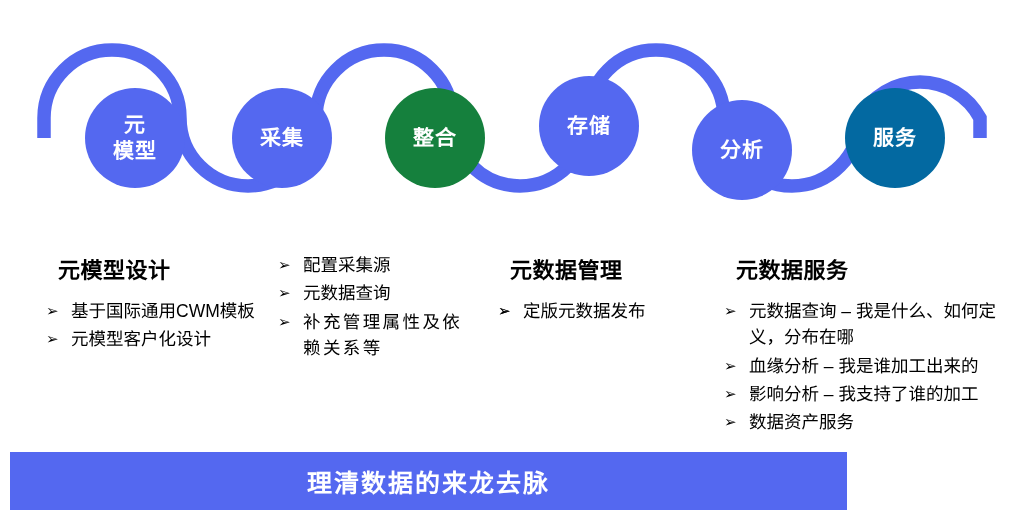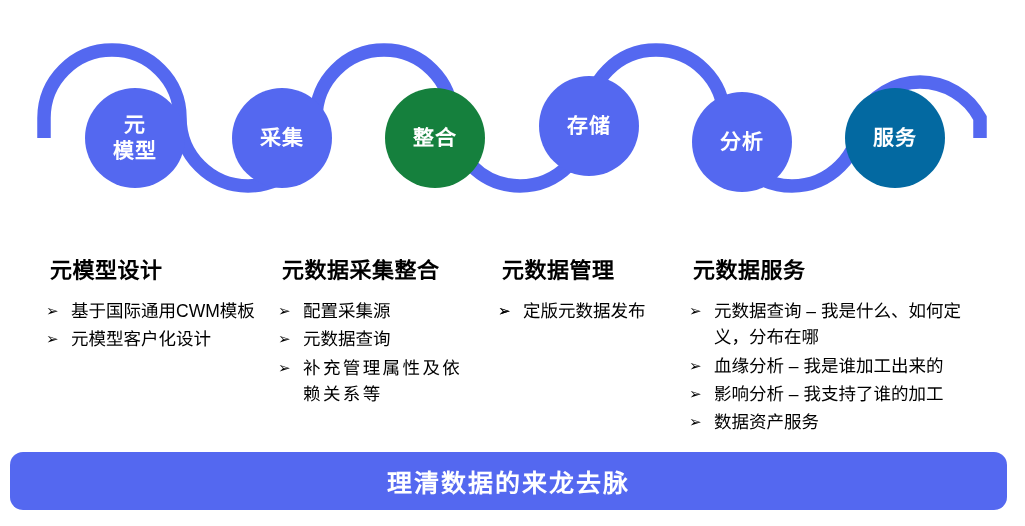--- a/index.html
+++ b/index.html
@@ -65,21 +65,21 @@
   }
   .detail-column {
     position: absolute;
     top: 0;
     box-sizing: border-box;
   }
   .column-heading {
     font-size: 22px;
     font-weight: bold;
     color: #000000;
-    margin: 0 0 14px 4px;
+    margin: 0 0 14px 12px;
     letter-spacing: 0.5px;
     white-space: nowrap;
   }
   .bullet-list {
     list-style: none;
     margin: 0;
     padding: 0;
   }
   .bullet-item {
     position: relative;
@@ -102,30 +102,29 @@
   }
 
   
   .bullet-item.loose .bullet-text { letter-spacing: 2.4px; }
 
   
   #bottom-banner {
     position: absolute;
     left: 10px;
     top: 452px;
-    width: 997px;
+    width: 837px;
     height: 58px;
     display: flex;
     align-items: center;
     justify-content: center;
     color: #ffffff;
     font-size: 25px;
     font-weight: bold;
     letter-spacing: 2px;
-    border-radius: 13px;
   }
 </style>
 </head>
 <body style="background: rgb(255, 255, 255);">
 
 <div id="flow-diagram">
 
   <svg id="wave-svg" viewBox="0 0 1025 250" preserveAspectRatio="none" aria-hidden="true">
     <path id="wave-path" fill="none" stroke="#5468F0" stroke-width="13.5" stroke-linecap="butt" d="M 44,138
              L 44,118
@@ -149,21 +148,21 @@
   </div>
 
   <div class="stage-node" style="left: 385px; top: 88px; background: #15803d; color: rgb(255, 255, 255);">
     <span class="stage-line">整合</span>
   </div>
 
   <div class="stage-node" style="left: 539px; top: 76px; background: rgb(84, 104, 240); color: rgb(255, 255, 255);">
     <span class="stage-line">存储</span>
   </div>
 
-  <div class="stage-node" style="left: 692px; top: 92px; background: rgb(84, 104, 240); color: rgb(255, 255, 255); text-align: center;">
+  <div class="stage-node" style="left: 692px; top: 100px; background: rgb(84, 104, 240); color: rgb(255, 255, 255); text-align: center;">
     <span class="stage-line">分析</span>
   </div>
 
   <div class="stage-node" style="left: 845px; top: 88px; background: #0369a1; color: rgb(255, 255, 255);">
     <span class="stage-line">服务</span>
   </div>
 
 </div>
 
 <div id="detail-columns">
@@ -176,21 +175,20 @@
         <span class="bullet-text">基于国际通用CWM模板</span>
       </li>
       <li class="bullet-item">
         <span class="bullet-marker">➢</span>
         <span class="bullet-text">元模型客户化设计</span>
       </li>
     </ul>
   </div>
 
   <div class="detail-column" style="left:278px; width:200px;">
-    <h2 class="column-heading">元数据采集整合</h2>
     <ul class="bullet-list">
       <li class="bullet-item">
         <span class="bullet-marker">➢</span>
         <span class="bullet-text">配置采集源</span>
       </li>
       <li class="bullet-item">
         <span class="bullet-marker">➢</span>
         <span class="bullet-text">元数据查询</span>
       </li>
       <li class="bullet-item loose">
@@ -206,21 +204,21 @@
       <li class="bullet-item">
         <span class="bullet-marker">➢</span>
       </li>
       <li class="bullet-item">
         <span class="bullet-marker">➢</span>
         <span class="bullet-text">定版元数据发布</span>
       </li>
     </ul>
   </div>
 
-  <div class="detail-column" style="left:689px; width:300px;">
+  <div class="detail-column" style="left:724px; width:300px;">
     <h2 class="column-heading">元数据服务</h2>
     <ul class="bullet-list">
       <li class="bullet-item">
         <span class="bullet-marker">➢</span>
         <span class="bullet-text">元数据查询 – 我是什么、如何定义，分布在哪</span>
       </li>
       <li class="bullet-item">
         <span class="bullet-marker">➢</span>
         <span class="bullet-text">血缘分析 – 我是谁加工出来的</span>
       </li>

